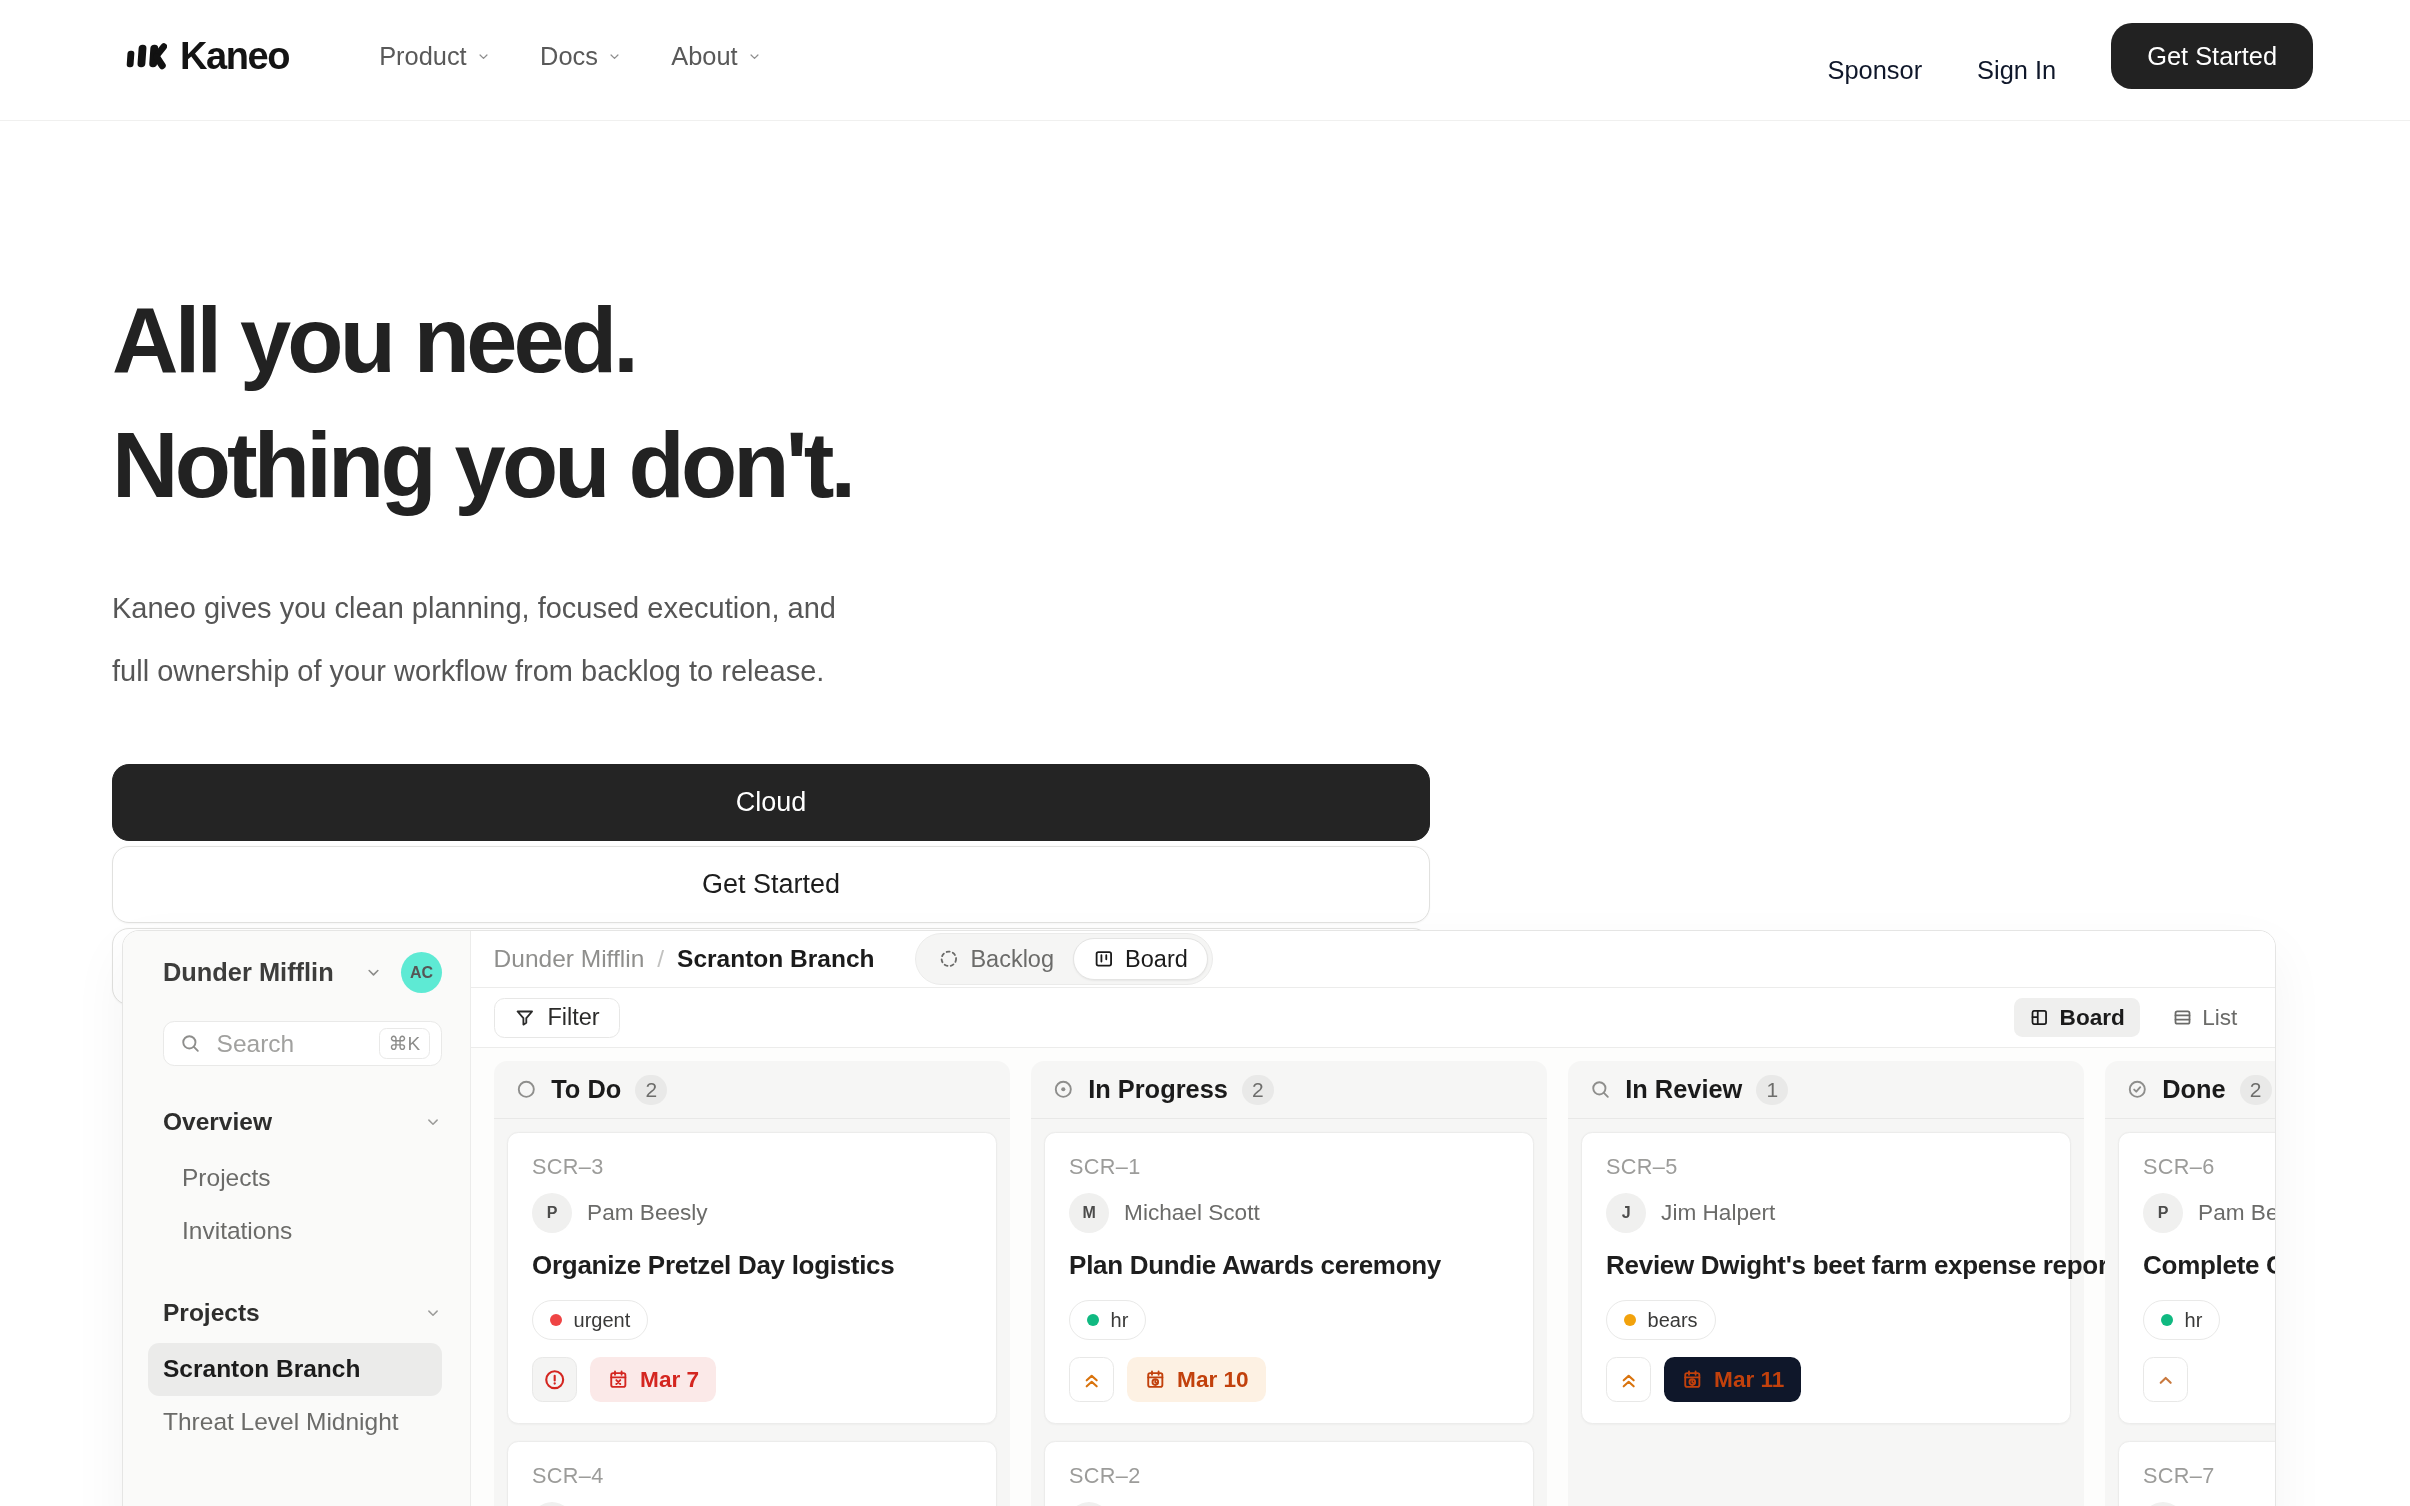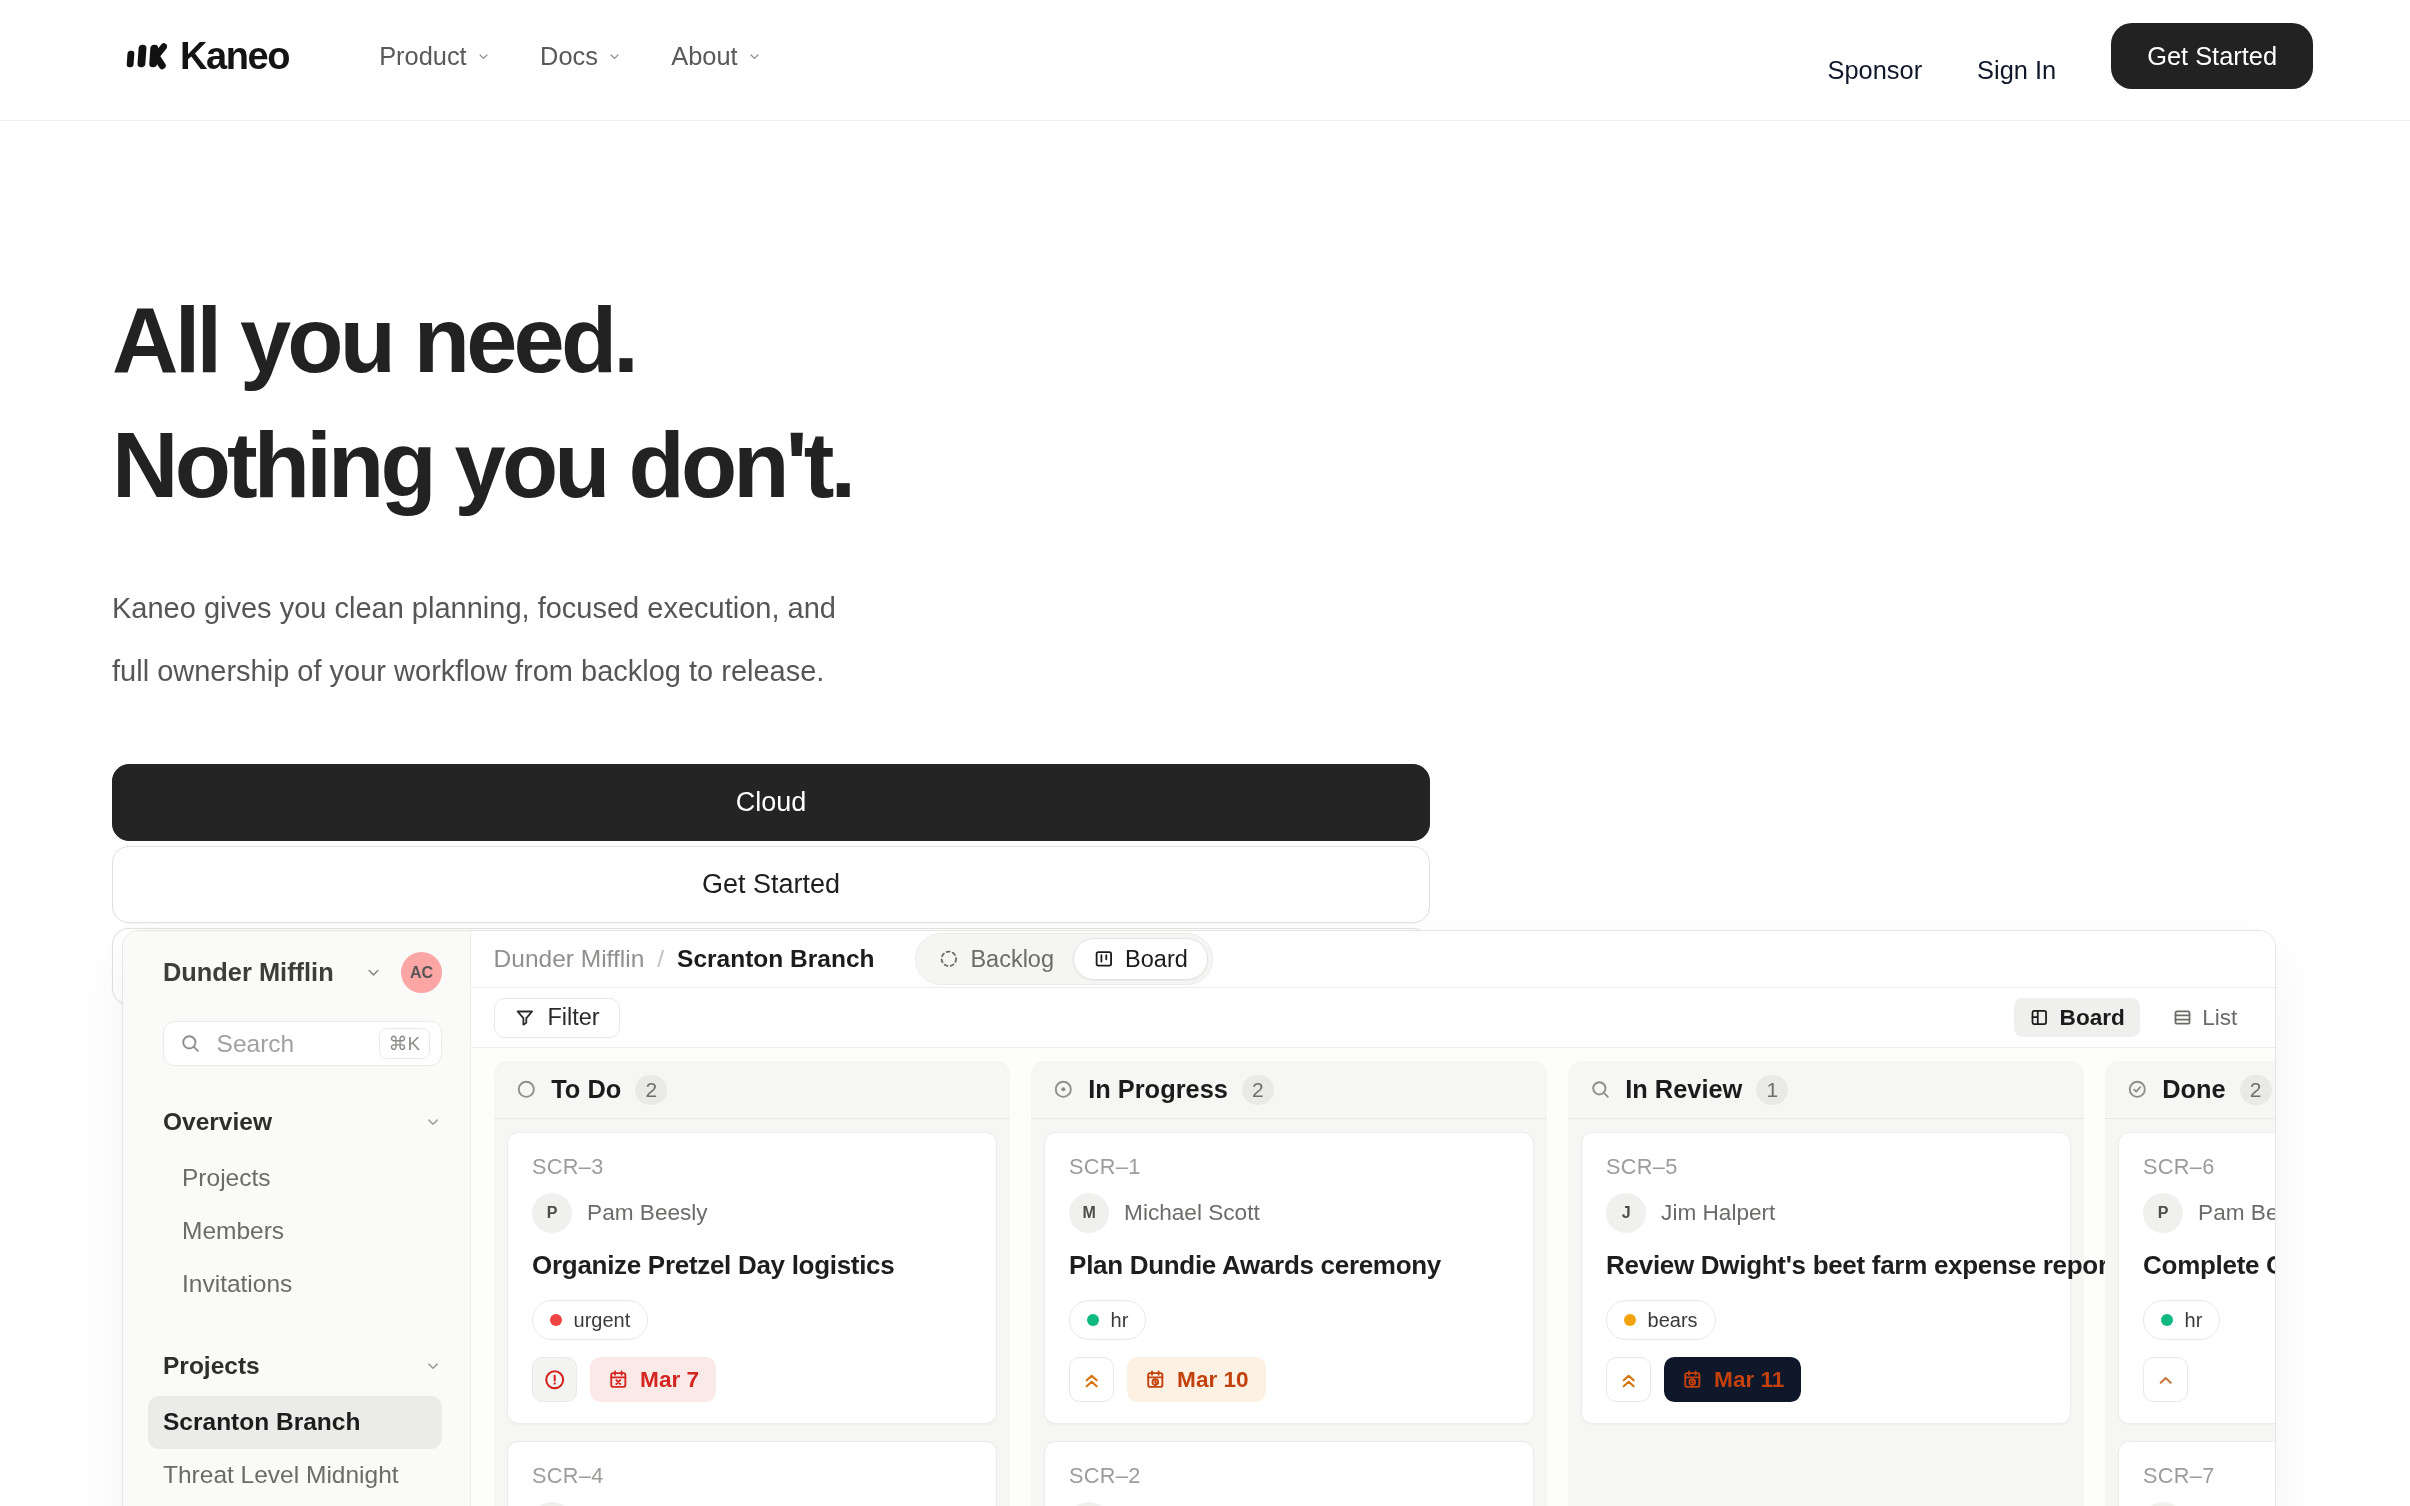--- a/index.html
+++ b/index.html
@@ -38,21 +38,21 @@
   .demo { position:absolute; left:122px; top:930px; width:2154px; height:603px;
           background:#fff; border:1.4px solid #e5e5e4; border-radius:17px; overflow:hidden;
           display:flex; box-shadow:0 22.6px 56px rgba(0,0,0,.05); }
 
   
   .sidebar { width:348px; flex:none; background:#fafaf9; border-right:0.9px solid #ececeb;
              padding:21px 28px 0 40px; }
   .ws-row { display:flex; align-items:center; }
   .ws-name { font-size:25.4px; font-weight:600; color:#3d3d3c; }
   .ws-row .icn { margin-left:15px; color:#8c8c8a; }
-  .avatar { margin-left:auto; width:41px; height:41px; border-radius:50%; background:#fca5a5;
+  .avatar { margin-left:auto; width:41px; height:41px; border-radius:50%; background:#5eead4;
             color:#565656; font-size:16px; font-weight:600; display:flex; align-items:center; justify-content:center; }
   .search { margin-top:28px; height:45px; background:#fff; border:1.4px solid #e9e9e8; border-radius:11.3px;
             display:flex; align-items:center; padding:0 11.3px 0 15px; }
   .search .icn { color:#8e8e8c; }
   .search-ph { margin-left:15px; font-size:24.5px; color:#a1a19f; }
   .kbd { margin-left:auto; border:1.4px solid #e9e9e8; border-radius:7.5px; padding:2.8px 8.5px;
          font-size:19px; color:#8c8c8a; background:#fff; }
   .section { margin-top:36px; }
   .sec-head { display:flex; align-items:center; height:40px; cursor:pointer; }
   .sec-label { font-size:24.5px; font-weight:600; color:#2e2e2d; }
@@ -228,23 +228,20 @@
               <svg viewBox="0 0 24 24" fill="none" stroke="currentColor" stroke-width="2" stroke-linecap="round" stroke-linejoin="round" width="18" height="18">
                 <path d="M6.5 9.5l5.5 5.5 5.5-5.5"></path>
               </svg>
             </span>
           </div>
           <div class="sec-items">
             <div class="sec-item">
               <span>Projects</span>
             </div>
             <div class="sec-item">
-              <span>Members</span>
-            </div>
-            <div class="sec-item">
               <span>Invitations</span>
             </div>
           </div>
         </div>
         <div class="section">
           <div class="sec-head">
             <span class="sec-label">Projects</span>
             <span class="icn">
               <svg viewBox="0 0 24 24" fill="none" stroke="currentColor" stroke-width="2" stroke-linecap="round" stroke-linejoin="round" width="18" height="18">
                 <path d="M6.5 9.5l5.5 5.5 5.5-5.5"></path>

